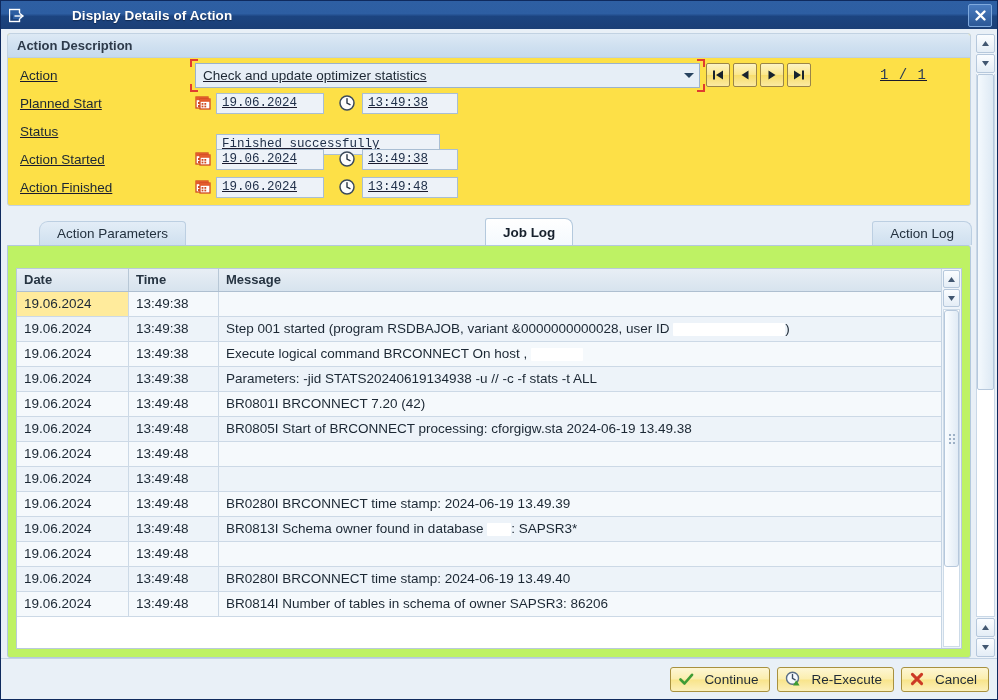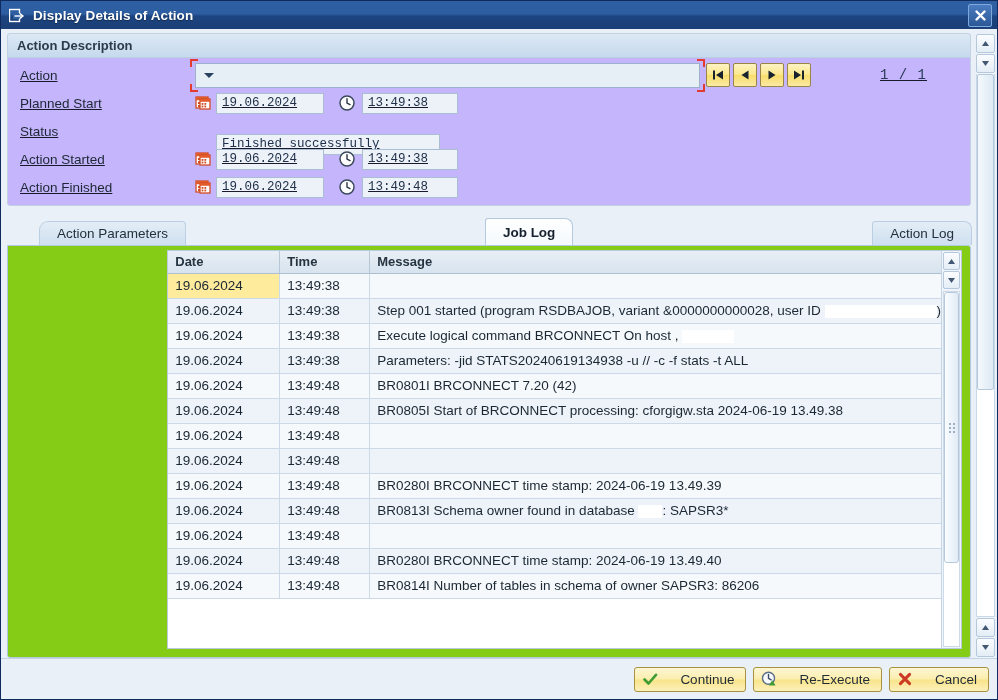--- a/index.html
+++ b/index.html
@@ -17,20 +17,21 @@
     background:#e8eff7;
     display:flex;flex-direction:column;
   }
   
   .titlebar{
     height:28px;flex:0 0 28px;
     background:linear-gradient(to bottom,#2e5fa3 0%,#2d5ea2 45%,#1c4480 55%,#1b3f76 100%);
     display:flex;align-items:center;
     padding:0 4px 0 8px;
     position:relative;
+    gap:39px;
   }
   .title-icon{width:17px;height:15px;flex:0 0 17px;margin-right:7px;position:relative;}
   .title-text{
     color:#ffffff;font-size:13.5px;font-weight:bold;
     letter-spacing:.1px;white-space:nowrap;
     text-shadow:0 1px 1px rgba(0,0,0,.35);
   }
   .close-btn{
     position:absolute;right:5px;top:3px;width:22px;height:21px;
     border:1px solid #7fa9dd;border-radius:2px;
@@ -64,21 +65,21 @@
     display:flex;align-items:center;justify-content:center;cursor:pointer;
   }
   .sb-track{flex:1 1 auto;background:#ffffff;border:1px solid #c9d8e7;border-top:none;}
   .sb-thumb{
     background:linear-gradient(to right,#f4f9fd,#dde9f4);
     border:1px solid #b6c8dc;border-radius:2px;
     cursor:pointer;
   }
   
   .panel{
-    background:#c4b5fd;
+    background:#fde047;
     border:1px solid #c2d2e2;border-radius:3px;
     margin:0 2px 6px 2px;
     overflow:hidden;
   }
   .panel-head{
     height:23px;line-height:23px;
     background:linear-gradient(to bottom,#dde9f5 0%,#cfe0f0 55%,#c6daee 100%);
     border-bottom:1px solid #bccfe2;
     padding-left:9px;font-size:13px;font-weight:bold;color:#2d3a4a;
   }
@@ -148,24 +149,24 @@
   .tab.active{
     background:linear-gradient(to bottom,#ffffff,#f4f9fd);
     font-weight:bold;color:#16202c;height:27px;
     border-color:#b4c9dd;
     z-index:3;
   }
   .tab-l{border-radius:9px 4px 0 0;}
   
   .tabpanel{
     margin:0 2px 0 2px;flex:1 1 auto;min-height:0;
-    background:#84cc16;
+    background:#bef264;
     border:1px solid #b4c9dd;border-radius:0 3px 3px 3px;
-    padding:4px 8px 8px 8px;
-    display:flex;flex-direction:column;align-items:flex-end;
+    padding:22px 8px 8px 8px;
+    display:flex;flex-direction:column;
   }
   .grid-wrap{
     flex:1 1 auto;min-height:0;display:flex;
     border:1px solid #b9cadb;background:#ffffff;
   }
   .grid{flex:1 1 auto;min-width:0;display:flex;flex-direction:column;overflow:hidden;}
   .ghead{
     display:flex;height:22px;flex:0 0 22px;
     background:linear-gradient(to bottom,#e8eef5,#d7e3ee);
     border-bottom:1px solid #aebfd0;
@@ -214,21 +215,21 @@
     background:#e9f0f7;
     border-top:1px solid #c3d3e3;
     display:flex;align-items:center;justify-content:flex-end;
     padding-right:8px;
   }
   .fbtn{
     height:25px;box-sizing:border-box;
     margin-left:7px;padding:0 11px 0 7px;
     border:1px solid #a8913f;border-radius:3px;
     background:linear-gradient(to bottom,#fdf6d4 0%,#fbeeae 48%,#f8e48a 52%,#fcf0bb 100%);
-    display:flex;align-items:center;gap:22px;
+    display:flex;align-items:center;gap:10px;
     font-size:13.5px;color:#1f2a36;cursor:pointer;white-space:nowrap;
   }
   .fbtn .gl{display:flex;align-items:center;justify-content:center;width:16px;flex:0 0 16px;}
 </style>
 </head>
 <body>
 
 <div class="window">
 
   <div class="titlebar">
@@ -263,20 +264,21 @@
                 <i style="left:0;top:0;width:8px;height:2px;"></i>
                 <i style="left:0;top:0;width:2px;height:8px;"></i>
                 <i style="left:0;bottom:0;width:8px;height:2px;"></i>
                 <i style="left:0;bottom:0;width:2px;height:8px;"></i>
                 <i style="right:0;top:0;width:8px;height:2px;"></i>
                 <i style="right:0;top:0;width:2px;height:8px;"></i>
                 <i style="right:0;bottom:0;width:8px;height:2px;"></i>
                 <i style="right:0;bottom:0;width:2px;height:8px;"></i>
               </span>
               <div class="combo">
+                <span class="val">Check and update optimizer statistics</span>
                 <span>
                   <svg width="12" height="9" viewBox="0 0 12 9">
                       <path d="M1 2 L6 7 L11 2 Z" fill="#27425f"></path>
                     </svg>
                 </span>
               </div>
               <span class="nav-group">
                 <span class="navbtn">
                   <svg width="14" height="12" viewBox="0 0 14 12">
                       <rect x="2" y="1.5" width="2" height="9" fill="#17222e"></rect>

